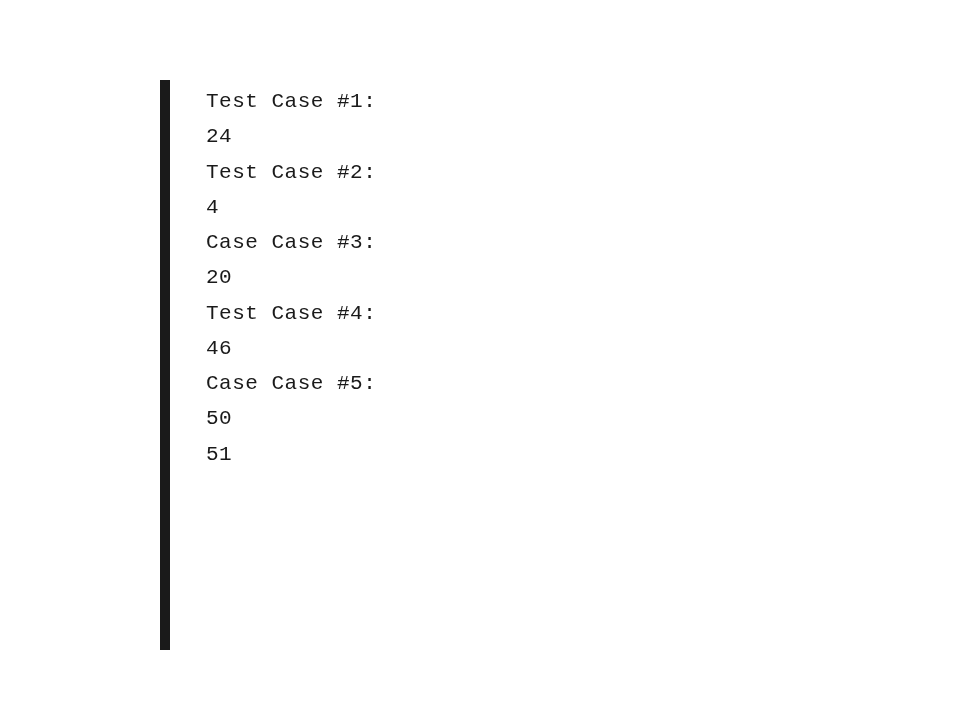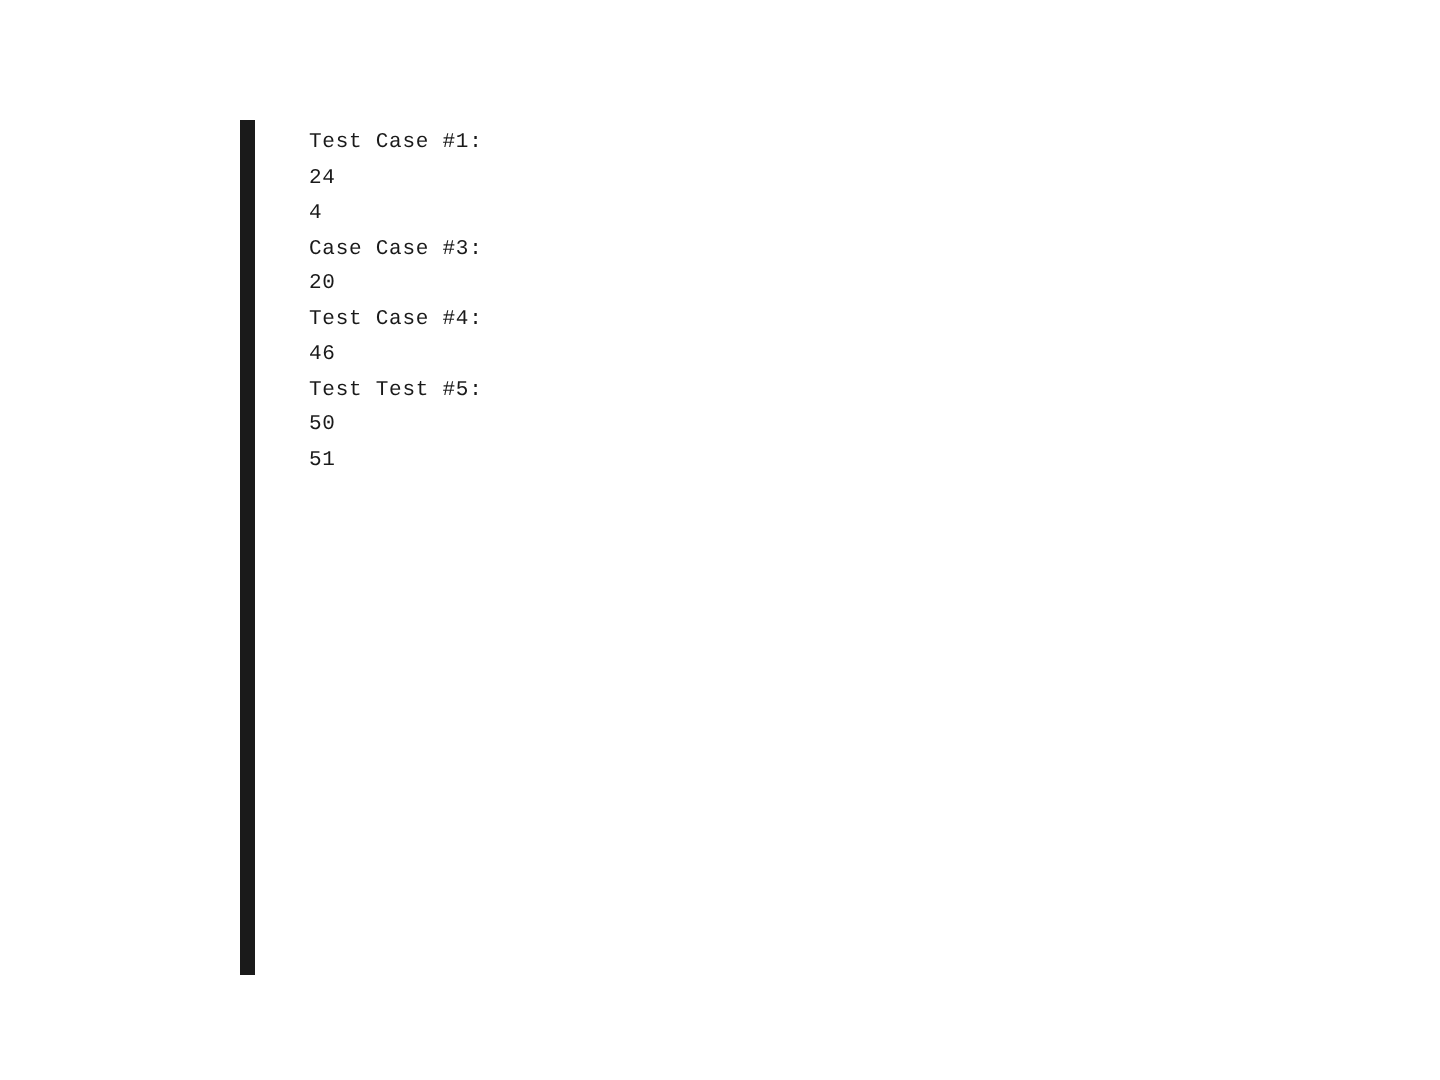--- a/index.html
+++ b/index.html
@@ -24,38 +24,39 @@
     }
     .left-bar {
       width: 10px;
       background: #1a1a1a;
       flex-shrink: 0;
     }
     .content {
       padding-left: 36px;
       padding-top: 4px;
       color: #1a1a1a;
-      font-size: 14px;
+      font-size: 21px;
       line-height: 1.68;
       letter-spacing: 0.5px;
     }
     .content .line {
       white-space: pre;
     }
   </style>
 </head>
 <body>
 
 <div class="output-panel">
   <div class="left-bar"></div>
   <div class="content">
     <div class="line">Test Case #1:</div>
     <div class="line">24</div>
+    <div class="line">Test Case #2:</div>
     <div class="line">4</div>
     <div class="line">Case Case #3:</div>
     <div class="line">20</div>
     <div class="line">Test Case #4:</div>
     <div class="line">46</div>
-    <div class="line">Test Test #5:</div>
+    <div class="line">Case Case #5:</div>
     <div class="line">50</div>
     <div class="line">51</div>
   </div>
 </div>
 
 </body></html>

